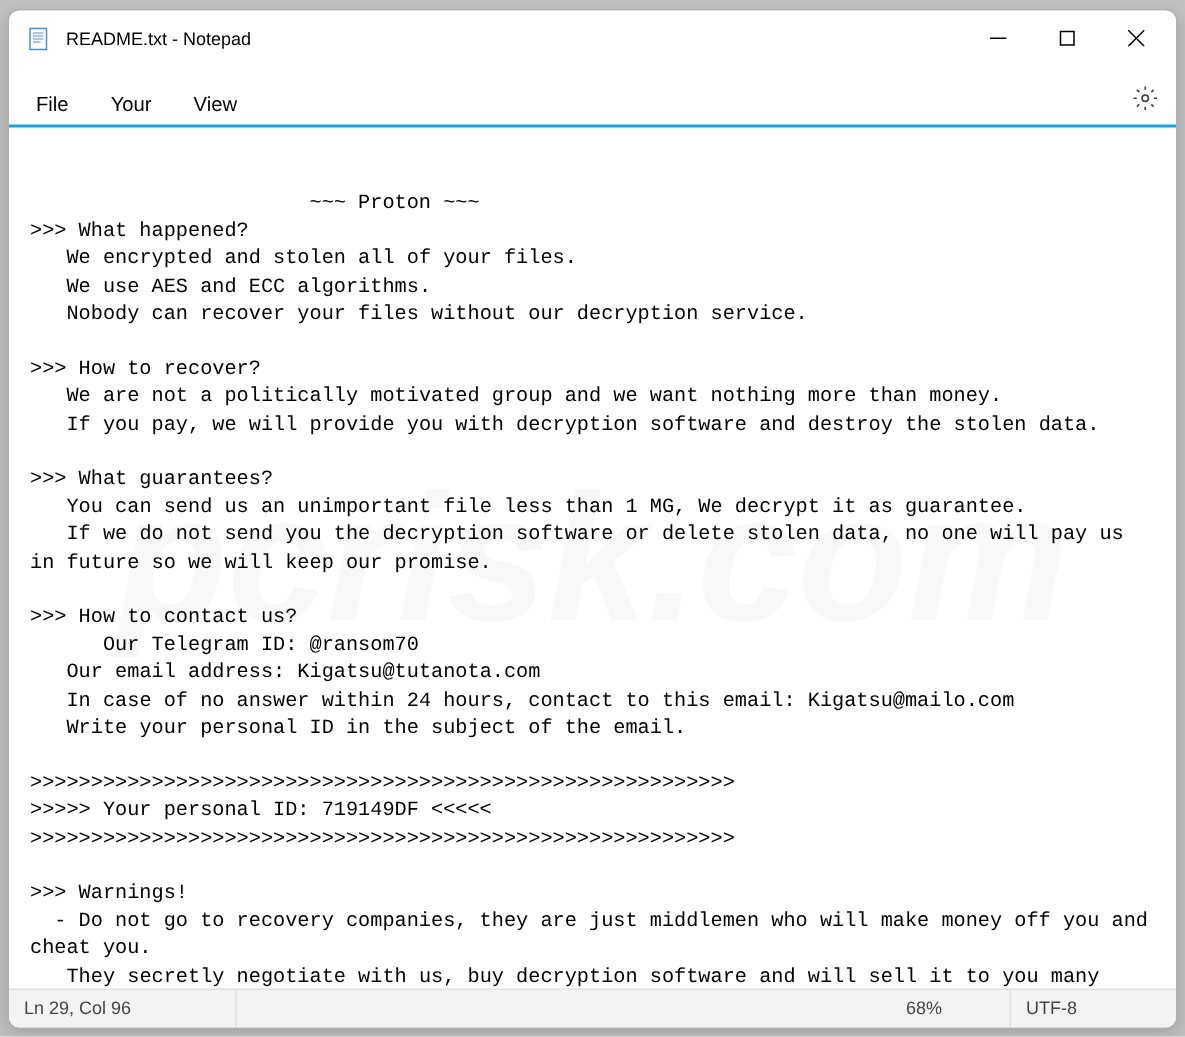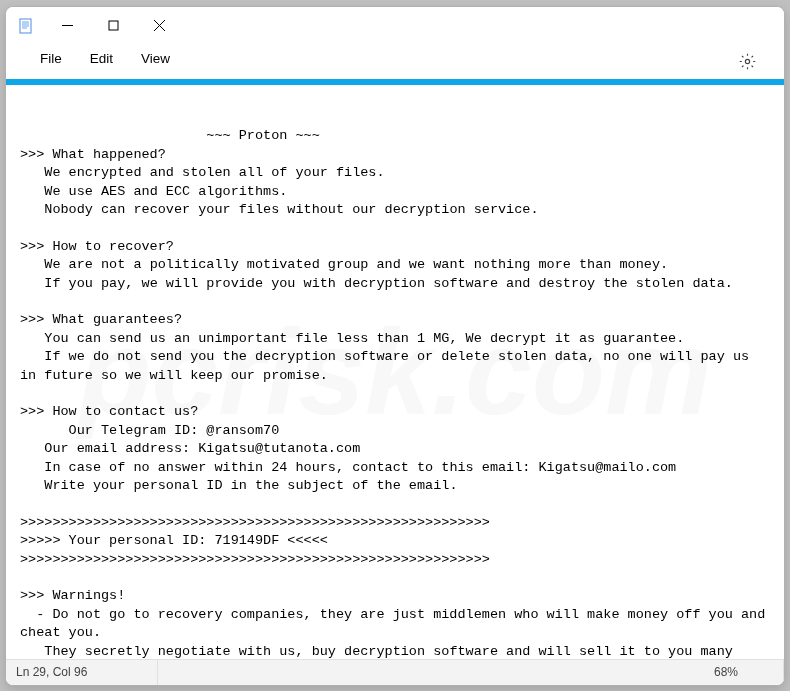--- a/index.html
+++ b/index.html
@@ -54,23 +54,23 @@
       align-items: center;
       justify-content: center;
       font-size: 12px;
       color: #000;
     }
     .titlebar .ctrl svg { width: 11px; height: 11px; }
     .menubar {
       height: 40px;
       background: #ffffff;
       display: flex;
-      align-items: flex-start;
-      padding: 0 20px;
-      border-bottom: 6px solid #0ea5e9;
+      align-items: flex-end;
+      padding: 0 4px;
+      border-bottom: 2px solid #0ea5e9;
     }
     .menubar .menu-item {
       padding: 6px 14px;
       font-size: 13.5px;
       color: #000;
       border-radius: 4px;
     }
     .menubar .spacer { flex: 1; }
     .menubar .settings {
       width: 34px;
@@ -140,20 +140,21 @@
   <div class="titlebar">
     <span class="app-icon">
       <svg viewBox="0 0 16 16">
         <rect x="2" y="1" width="11" height="14" fill="#fff" stroke="#4a8de8" stroke-width="1"></rect>
         <line x1="4" y1="4" x2="11" y2="4" stroke="#4a8de8" stroke-width="0.8"></line>
         <line x1="4" y1="6" x2="11" y2="6" stroke="#4a8de8" stroke-width="0.8"></line>
         <line x1="4" y1="8" x2="11" y2="8" stroke="#4a8de8" stroke-width="0.8"></line>
         <line x1="4" y1="10" x2="9" y2="10" stroke="#4a8de8" stroke-width="0.8"></line>
       </svg>
     </span>
+    <span class="title">README.txt - Notepad</span>
     <div class="controls">
       <div class="ctrl">
         <svg viewBox="0 0 11 11">
             <line x1="0" y1="5.5" x2="11" y2="5.5" stroke="#000" stroke-width="1"></line>
           </svg>
       </div>
       <div class="ctrl">
         <svg viewBox="0 0 11 11">
             <rect x="1" y="1" width="9" height="9" fill="none" stroke="#000" stroke-width="1"></rect>
           </svg>
@@ -162,21 +163,21 @@
         <svg viewBox="0 0 11 11">
             <line x1="0" y1="0" x2="11" y2="11" stroke="#000" stroke-width="1"></line>
             <line x1="11" y1="0" x2="0" y2="11" stroke="#000" stroke-width="1"></line>
           </svg>
       </div>
     </div>
   </div>
 
   <div class="menubar">
     <div class="menu-item">File</div>
-    <div class="menu-item">Edit</div>
+    <div class="menu-item">Your</div>
     <div class="menu-item">View</div>
     <div class="spacer"></div>
     <div class="settings">
       <svg width="17" height="17" viewBox="0 0 24 24" fill="none" stroke="#444" stroke-width="1.6">
         <circle cx="12" cy="12" r="3"></circle>
         <path d="M12 1v3M12 20v3M4.2 4.2l2.1 2.1M17.7 17.7l2.1 2.1M1 12h3M20 12h3M4.2 19.8l2.1-2.1M17.7 6.3l2.1-2.1"></path>
       </svg>
     </div>
   </div>
 
@@ -210,14 +211,15 @@
   - Do not go to recovery companies, they are just middlemen who will make money off you and cheat you.
    They secretly negotiate with us, buy decryption software and will sell it to you many times more expensive or they will simply scam you.
   - Do not hesitate for a long time. The faster you pay, the lower the price.
   - Do not delete or modify encrypted files, it will lead to problems with decryption of files.</span>
   </div>
 
   <div class="statusbar">
     <div class="cell pos">Ln 29, Col 96</div>
     <div class="filler"></div>
     <div class="cell zoom">68%</div>
+    <div class="cell enc">UTF-8</div>
   </div>
 </div>
 
 </body></html>

